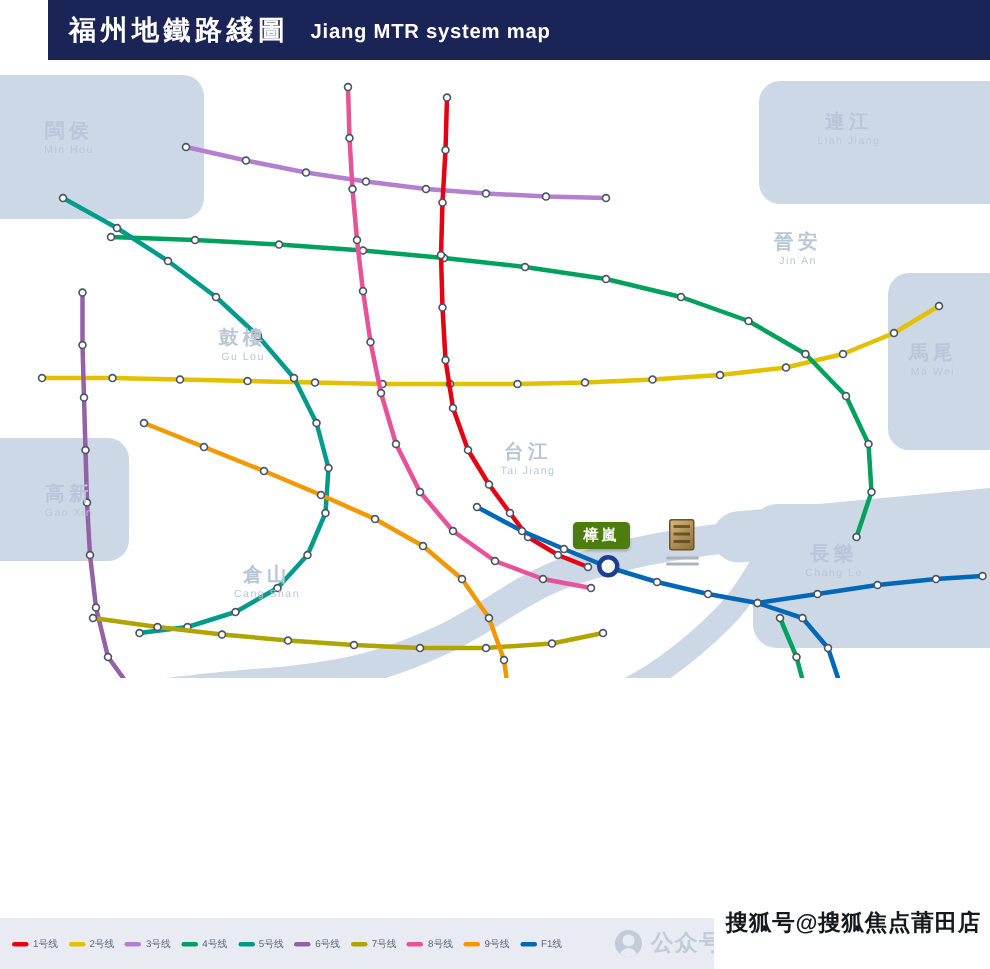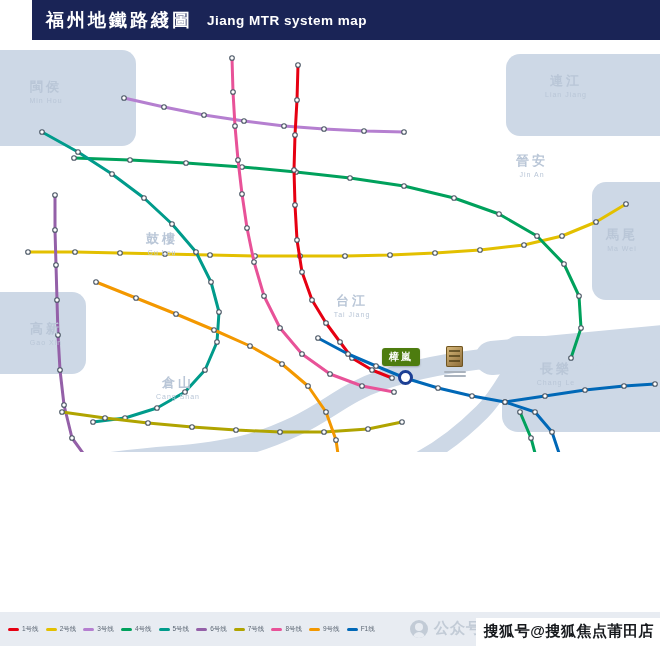--- a/index.html
+++ b/index.html
@@ -39,21 +39,21 @@
   .legend{display:flex;align-items:center;gap:7px;width:402px;flex-wrap:wrap;}
   .li{display:flex;align-items:center;gap:3px;}
   .sw{width:11px;height:3px;border-radius:2px;display:inline-block;}
   .li em{font-style:normal;font-size:6.5px;color:#5a6572;white-space:nowrap;}
   .wm{position:absolute;left:410px;top:7px;display:flex;align-items:center;gap:6px;
     color:#c2cbd6;font-size:15px;font-weight:bold;letter-spacing:1px;white-space:nowrap;}
   .wm-icon{width:18px;height:18px;border-radius:50%;background:#c2cbd6;position:relative;overflow:hidden;}
   .wm-icon::after{content:"";position:absolute;left:5px;top:3px;width:8px;height:8px;background:#e8ecf2;border-radius:50%;}
   .wm-icon::before{content:"";position:absolute;left:3px;top:12px;width:12px;height:7px;background:#e8ecf2;border-radius:6px 6px 0 0;}
   .sohu{position:absolute;right:0;bottom:0;background:#fff;color:#15181c;font-size:15px;
-    font-weight:bold;padding:4px 6px 5px 8px;z-index:6;white-space:nowrap;letter-spacing:.5px;}
+    font-weight:bold;padding:4px 6px 21px 8px;z-index:6;white-space:nowrap;letter-spacing:.5px;}
 </style>
 </head>
 <body>
 
 <div class="app">
 
   <div class="titlebar">
     <span class="tzh">福州地鐵路綫圖</span>
     <span class="ten">Jiang MTR system map</span>
   </div>
@@ -102,21 +102,21 @@
         <div class="de">Min Hou</div>
       </div>
     <div class="dist" style="left:536px;top:32px">
         <div class="dz">連江</div>
         <div class="de">Lian Jiang</div>
       </div>
     <div class="dist" style="left:502px;top:112px">
         <div class="dz">晉安</div>
         <div class="de">Jin An</div>
       </div>
-    <div class="dist" style="left:132px;top:190px">
+    <div class="dist" style="left:132px;top:176px">
         <div class="dz">鼓樓</div>
         <div class="de">Gu Lou</div>
       </div>
     <div class="dist" style="left:592px;top:186px">
         <div class="dz">馬尾</div>
         <div class="de">Ma Wei</div>
       </div>
     <div class="dist" style="left:322px;top:252px">
         <div class="dz">台江</div>
         <div class="de">Tai Jiang</div>

